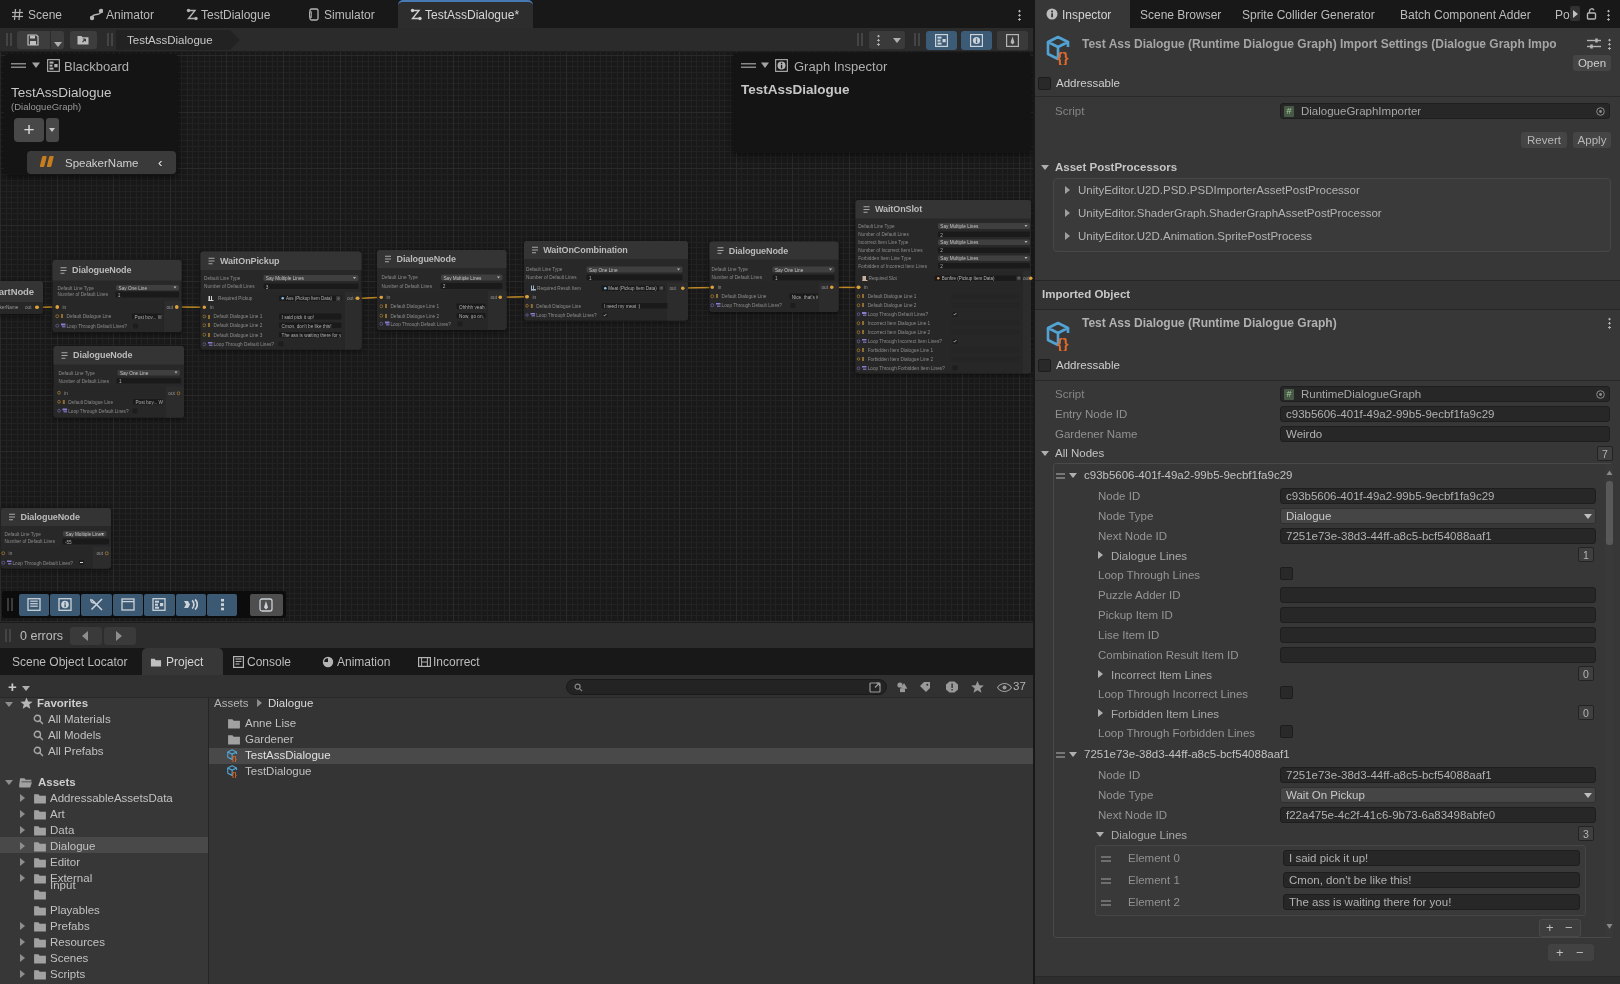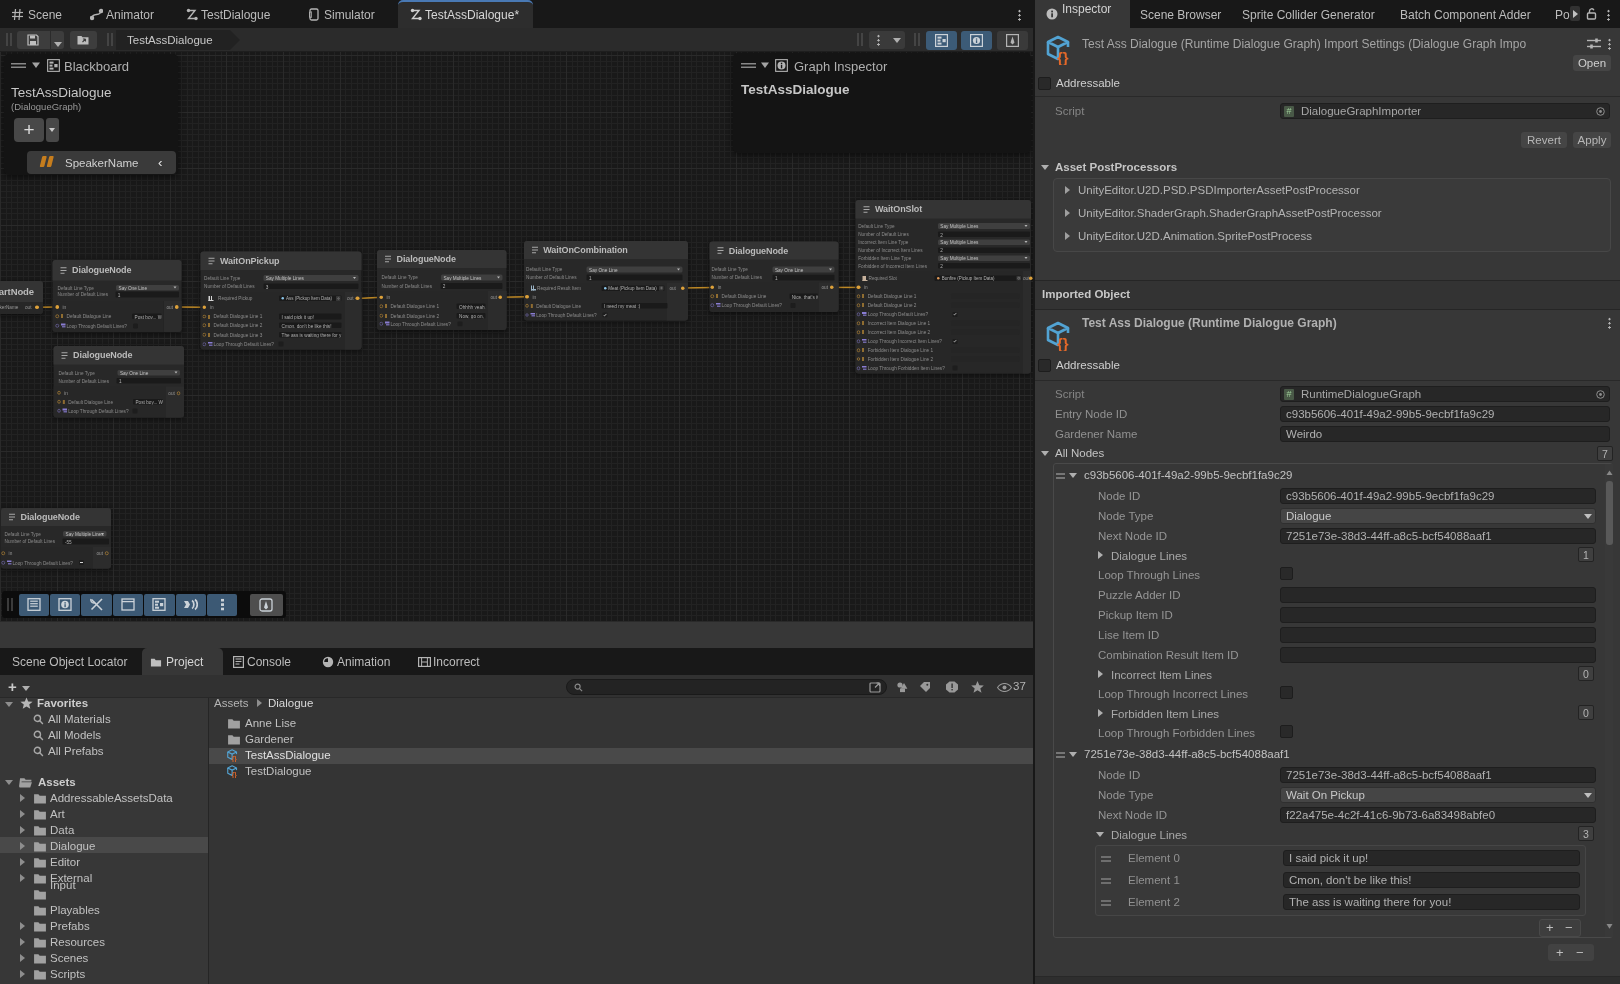--- a/index.html
+++ b/index.html
@@ -540,20 +540,33 @@
 <div class="a flex" style="left:206.9px;top:541.5px;width:30.6px;height:22px;background:#3d5a75;border-radius:2px;justify-content:center">
         <div style="width:3px;height:13px;background-image:radial-gradient(circle,#ccd3d9 1.4px,transparent 1.5px);background-size:3px 4.4px"></div>
       </div>
 <div class="a flex" style="left:249.5px;top:541.5px;width:33px;height:22px;background:#4f4f4f;border-radius:2px;justify-content:center">
         <svg width="14" height="14" viewBox="0 0 14 14">
           <rect x="1" y="1" width="12" height="12" rx="2" fill="none" stroke="#ccd3d9" stroke-width="1.3"></rect>
           <path d="M7 3 L9 9.5 L7 11.5 L5 9.5 Z" fill="#ccd3d9"></path>
         </svg>
       </div>
 </div>
+<div class="a" style="left:0;top:622px;width:1033px;height:26px;background:#2e2e2e;border-top:1px solid #1c1c1c">
+<div class="a" style="left:5px;top:6px;width:2px;height:13px;background:#454545"></div>
+      <div class="a" style="left:9px;top:6px;width:2px;height:13px;background:#454545"></div>
+<div class="a" style="left:20px;top:6px;font-size:12.5px;color:#bdbdbd">0 errors</div>
+<div class="a" style="left:70px;top:4px;width:32px;height:18px;background:#3b3b3b;border-radius:3px"></div>
+<svg class="a" style="left:82px;top:8px" width="8" height="10" viewBox="0 0 8 10">
+        <path d="M6 0 L6 10 L0 5 Z" fill="#8f8f8f"></path>
+      </svg>
+<div class="a" style="left:104px;top:4px;width:32px;height:18px;background:#3b3b3b;border-radius:3px"></div>
+<svg class="a" style="left:114px;top:8px" width="8" height="10" viewBox="0 0 8 10">
+        <path d="M2 0 L2 10 L8 5 Z" fill="#8f8f8f"></path>
+      </svg>
+</div>
 <div class="a tabbar" style="left:0;top:648px;width:1033px;height:27px">
 <div class="a tabtxt" style="left:12px;top:7px">Scene Object Locator</div>
 <div class="a" style="left:142px;top:0;width:81px;height:27px;background:#383838;border-radius:5px 5px 0 0"></div>
 <svg class="a" style="left:150px;top:8px" width="12" height="12" viewBox="0 0 13 13">
         <path d="M1 3 h4 l1.2 1.5 h5.8 v7 h-11 z" fill="#c0c0c0"></path>
       </svg>
 <div class="a tabtxt" style="left:166px;top:7px;color:#d6d6d6">Project</div>
 <svg class="a" style="left:233px;top:8px" width="11" height="12" viewBox="0 0 11 12">
         <rect x="0.6" y="0.6" width="9.8" height="10.8" fill="none" stroke="#b5b5b5" stroke-width="1.2"></rect>
         <line x1="2.5" y1="3" x2="8.5" y2="3" stroke="#b5b5b5" stroke-width="1.1"></line>
@@ -731,41 +744,41 @@
 </div>
 <div class="a" style="left:1033px;top:0;width:2px;height:984px;background:#191919"></div>
 <div class="a" style="left:1035px;top:0;width:585px;height:984px;background:#383838">
 <div class="a tabbar" style="left:0;top:0;width:585px"></div>
 <div class="a" style="left:0;top:0;width:95px;height:28px;background:#383838"></div>
 <svg class="a" style="left:11px;top:8px" width="12" height="12" viewBox="0 0 12 12">
       <circle cx="6" cy="6" r="5.5" fill="#bdbdbd"></circle>
       <rect x="5.2" y="2.6" width="1.8" height="1.8" fill="#383838"></rect>
       <rect x="5.2" y="5.3" width="1.8" height="4" fill="#383838"></rect>
     </svg>
-<div class="a tabtxt" style="left:27px;top:2px;color:#d4d4d4">Inspector</div>
+<div class="a tabtxt" style="left:27px;top:8px;color:#d4d4d4">Inspector</div>
 <div class="a tabtxt" style="left:105px;top:8px">Scene Browser</div>
 <div class="a tabtxt" style="left:207px;top:8px">Sprite Collider Generator</div>
 <div class="a tabtxt" style="left:365px;top:8px">Batch Component Adder</div>
 <div class="a tabtxt" style="left:520px;top:8px">Po</div>
 <div class="a" style="left:535px;top:6px;width:10px;height:15px;background:#333;border-radius:2px"></div>
 <div class="a" style="left:538px;top:10px;width:0;height:0;border-left:5px solid #c2c2c2;border-top:4px solid transparent;border-bottom:4px solid transparent"></div>
 <svg class="a" style="left:551px;top:8px" width="11" height="12" viewBox="0 0 11 12">
       <rect x="1.5" y="5" width="8" height="6" rx="1" fill="none" stroke="#b5b5b5" stroke-width="1.4"></rect>
       <path d="M3.5 5 V3.2 a2.3 2.3 0 0 1 4.4-1" fill="none" stroke="#b5b5b5" stroke-width="1.4"></path>
     </svg>
 <div class="a vd" style="left:572px;top:9px;height:12px"></div>
 <svg class="a" style="left:9px;top:33px" width="32" height="32" viewBox="0 0 32 32">
 <g fill="none" stroke="#53a4d4" stroke-width="2.6" stroke-linejoin="round">
         <path d="M4 9 L14 4 L24 9 L14 14 Z"></path>
         <path d="M4 9 V21 L14 26 V14"></path>
         <path d="M24 9 V14"></path>
       </g>
 <text x="13" y="30" font-size="15" font-weight="bold" fill="#e5692a" font-family="Liberation Sans">{}</text>
     </svg>
-<div class="a" style="left:47px;top:37px;width:498px;height:15px;overflow:hidden;font-size:12px;font-weight:400;color:#a6a6a6;white-space:nowrap">Test Ass Dialogue (Runtime Dialogue Graph) Import Settings (Dialogue Graph Impo</div>
+<div class="a" style="left:47px;top:37px;width:498px;height:15px;overflow:hidden;font-size:12px;font-weight:700;color:#a6a6a6;white-space:nowrap">Test Ass Dialogue (Runtime Dialogue Graph) Import Settings (Dialogue Graph Impo</div>
 <svg class="a" style="left:552px;top:38px" width="14" height="12" viewBox="0 0 14 12">
       <g stroke="#b5b5b5" stroke-width="1.4">
         <line x1="0" y1="2.5" x2="14" y2="2.5"></line>
         <line x1="0" y1="8.5" x2="14" y2="8.5"></line>
       </g>
       <rect x="8.2" y="0.5" width="2.6" height="4" fill="#b5b5b5"></rect>
       <rect x="3.2" y="6.5" width="2.6" height="4" fill="#b5b5b5"></rect>
     </svg>
 <div class="a vd" style="left:573px;top:38px;height:12px"></div>
 <div class="btn" style="left:538px;top:55px;width:38px;height:16px;line-height:16px">Open</div>

